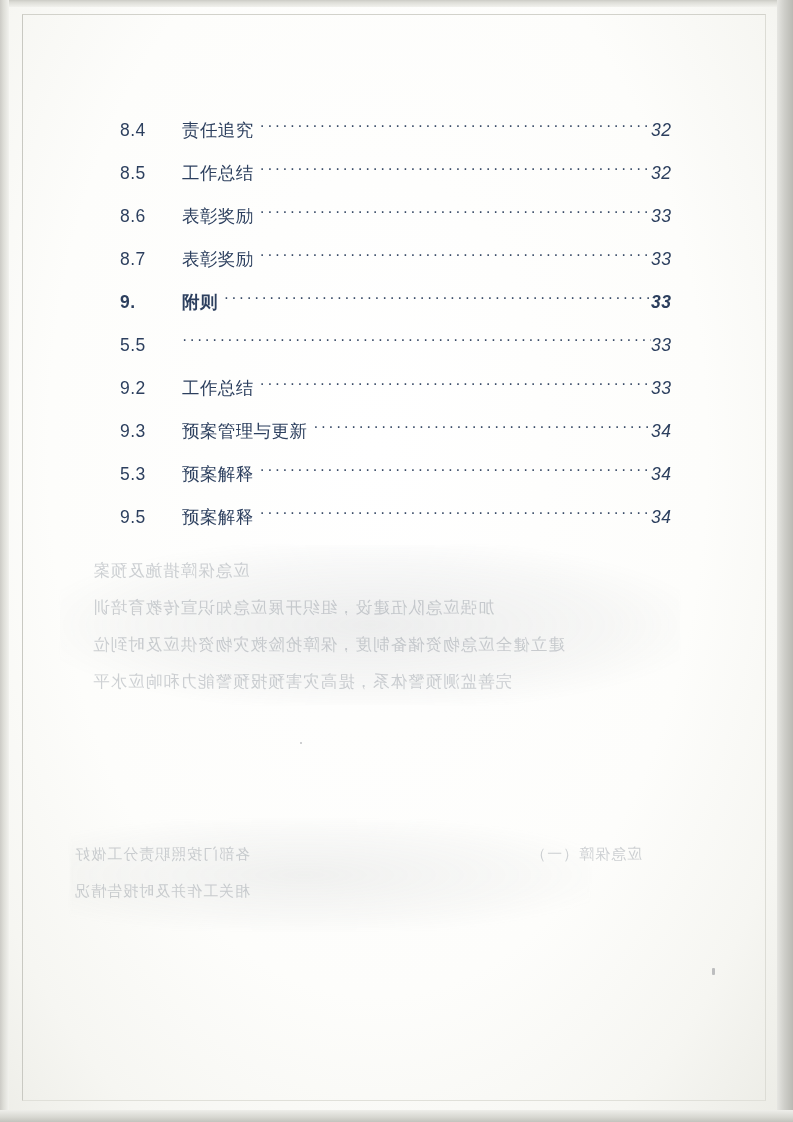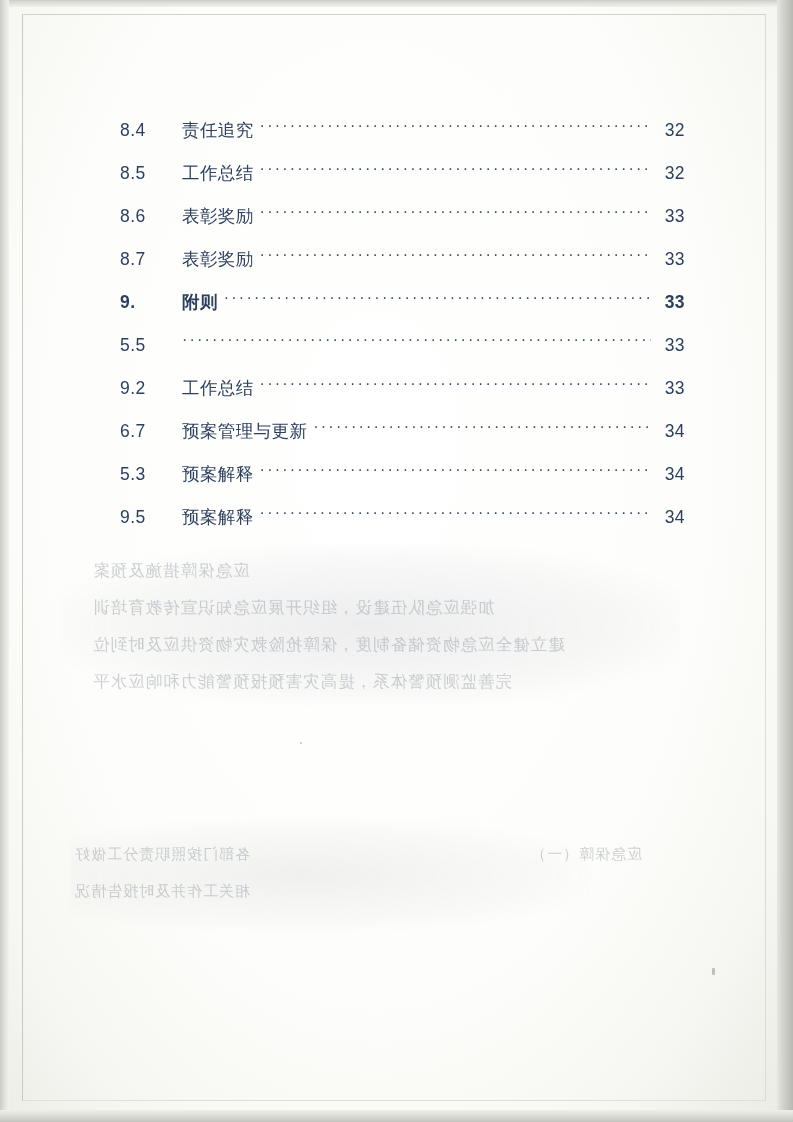--- a/index.html
+++ b/index.html
@@ -128,22 +128,22 @@
     left: 0;
     bottom: 0.08em;
     white-space: nowrap;
     letter-spacing: 2.2px;
     font-size: 16px;
     color: #3a4c68;
   }
   .page-no {
     width: 34px;
     flex: 0 0 34px;
-    text-align: right;
-    white-space: nowrap;
+    white-space: nowrap;
+    font-style: italic;
   }
 
   
   .ghost {
     position: absolute;
     color: rgba(95,105,120,0.30);
     font-size: 16.5px;
     letter-spacing: 1px;
     white-space: nowrap;
     transform: scaleX(-1);
@@ -228,21 +228,21 @@
     </div>
 
     <div class="toc-row">
       <span class="num">9.2</span>
       <span class="label">工作总结</span>
       <span class="leader"></span>
       <span class="page-no">33</span>
     </div>
 
     <div class="toc-row">
-      <span class="num">6.7</span>
+      <span class="num">9.3</span>
       <span class="label">预案管理与更新</span>
       <span class="leader"></span>
       <span class="page-no">34</span>
     </div>
 
     <div class="toc-row">
       <span class="num">5.3</span>
       <span class="label">预案解释</span>
       <span class="leader"></span>
       <span class="page-no">34</span>

